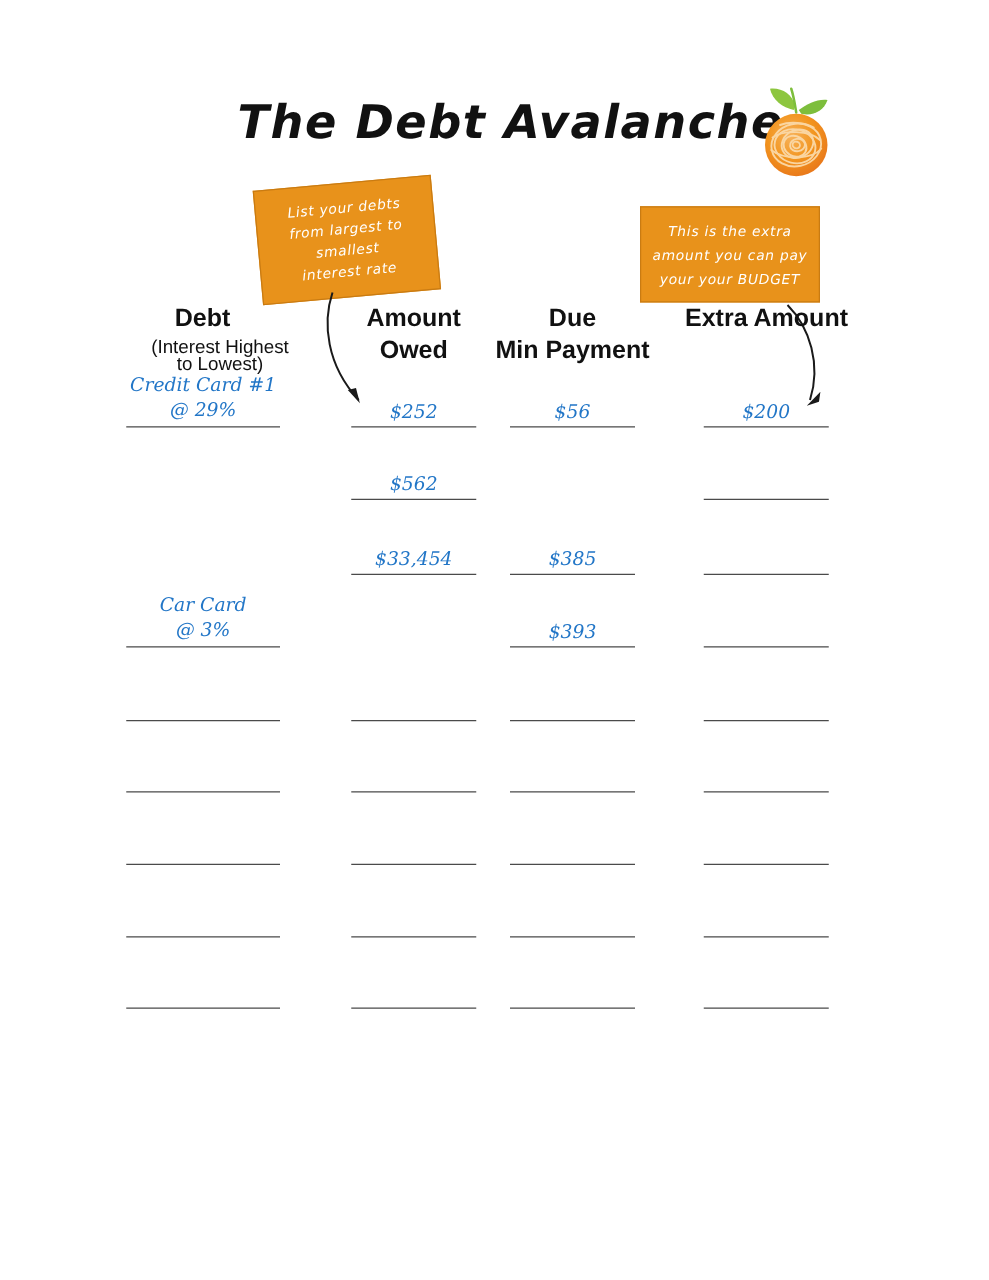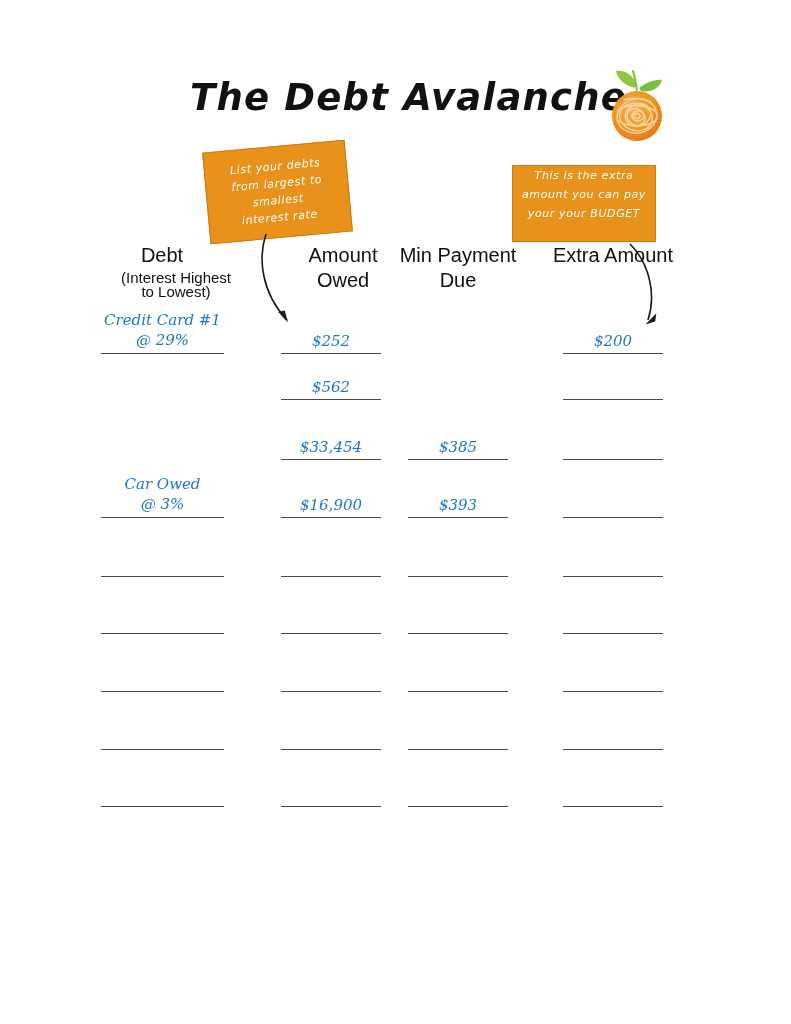--- a/index.html
+++ b/index.html
@@ -70,20 +70,21 @@
     line-height: 17px;
     padding-top: 11px;
   }
   .callout-2 {
     left: 512px;
     top: 165px;
     width: 144px;
     height: 77px;
     font-size: 11px;
     line-height: 19px;
+    padding-top: 10px;
   }
   .callout .cline { display: block; white-space: nowrap; }
 
   
   .arrows {
     position: absolute;
     left: 0;
     top: 0;
     width: 791px;
     height: 1024px;
@@ -93,31 +94,31 @@
   
   .col-head {
     position: absolute;
     text-align: center;
     font-family: "Liberation Sans", sans-serif;
     font-size: 20px;
     line-height: 25px;
     color: #111111;
     font-weight: 400;
   }
-  .col-head .hl { display: block; white-space: nowrap; }
+  .col-head .hl { display: block; white-space: nowrap; font-weight: bold; }
   .col-head .sub {
     display: block;
     font-size: 15px;
     line-height: 14px;
     margin-top: 3px;
     margin-left: 28px;
   }
 
   .ch-1 { left: 92px;  top: 243px; width: 140px; }
-  .ch-2 { left: 278px; top: 243px; width: 130px; }
+  .ch-2 { left: 266px; top: 243px; width: 130px; }
   .ch-3 { left: 393px; top: 243px; width: 130px; }
   .ch-4 { left: 548px; top: 243px; width: 130px; }
 
   
   .cell {
     position: absolute;
     box-sizing: border-box;
     border-bottom: 1.6px solid #4a4a4a;
     text-align: center;
     font-family: "DejaVu Serif", serif;
@@ -130,21 +131,21 @@
   .cell .l1, .cell .l2 { display: block; line-height: 19px; }
   .cell .l1 { position: relative; top: -1px; }
 
   
   .c1 { left: 101px; width: 123px; }
   .c2 { left: 281px; width: 100px; text-align: center; }
   .c3 { left: 408px; width: 100px; }
   .c4 { left: 563px; width: 100px; }
 
   
-  .r1 { top: 296px; height: 46px; margin-top: 12px; }
+  .r1 { top: 296px; height: 46px; }
   .r2 { top: 354px; height: 46px; }
   .r3 { top: 414px; height: 46px; }
   .r4 { top: 472px; height: 46px; }
   .r5 { top: 541px; height: 36px; }
   .r6 { top: 598px; height: 36px; }
   .r7 { top: 656px; height: 36px; }
   .r8 { top: 714px; height: 36px; }
   .r9 { top: 771px; height: 36px; }
 
   
@@ -212,46 +213,46 @@
 
   <div class="col-head ch-1">
     <span class="hl">Debt</span>
     <span class="sub">(Interest Highest to Lowest)</span>
   </div>
   <div class="col-head ch-2">
     <span class="hl">Amount</span>
     <span class="hl">Owed</span>
   </div>
   <div class="col-head ch-3">
+    <span class="hl">Due</span>
     <span class="hl">Min Payment</span>
-    <span class="hl">Due</span>
   </div>
   <div class="col-head ch-4">
     <span class="hl">Extra Amount</span>
   </div>
 
   <div class="cell c1 r1 namecell">
     <span class="l1">Credit Card #1</span>
     <span class="l2">@ 29%</span>
   </div>
   <div class="cell c2 r1 valcell">$252</div>
+  <div class="cell c3 r1 valcell">$56</div>
   <div class="cell c4 r1 valcell">$200</div>
 
   <div class="cell c2 r2 valcell">$562</div>
   <div class="cell c4 r2 valcell"></div>
 
   <div class="cell c2 r3 valcell">$33,454</div>
   <div class="cell c3 r3 valcell">$385</div>
   <div class="cell c4 r3 valcell"></div>
 
   <div class="cell c1 r4 namecell">
-    <span class="l1">Car Owed</span>
+    <span class="l1">Car Card</span>
     <span class="l2">@ 3%</span>
   </div>
-  <div class="cell c2 r4 valcell">$16,900</div>
   <div class="cell c3 r4 valcell">$393</div>
   <div class="cell c4 r4 valcell"></div>
 
   <div class="cell c1 r5"></div>
   <div class="cell c2 r5"></div>
   <div class="cell c3 r5"></div>
   <div class="cell c4 r5"></div>
 
   <div class="cell c1 r6"></div>
   <div class="cell c2 r6"></div>

